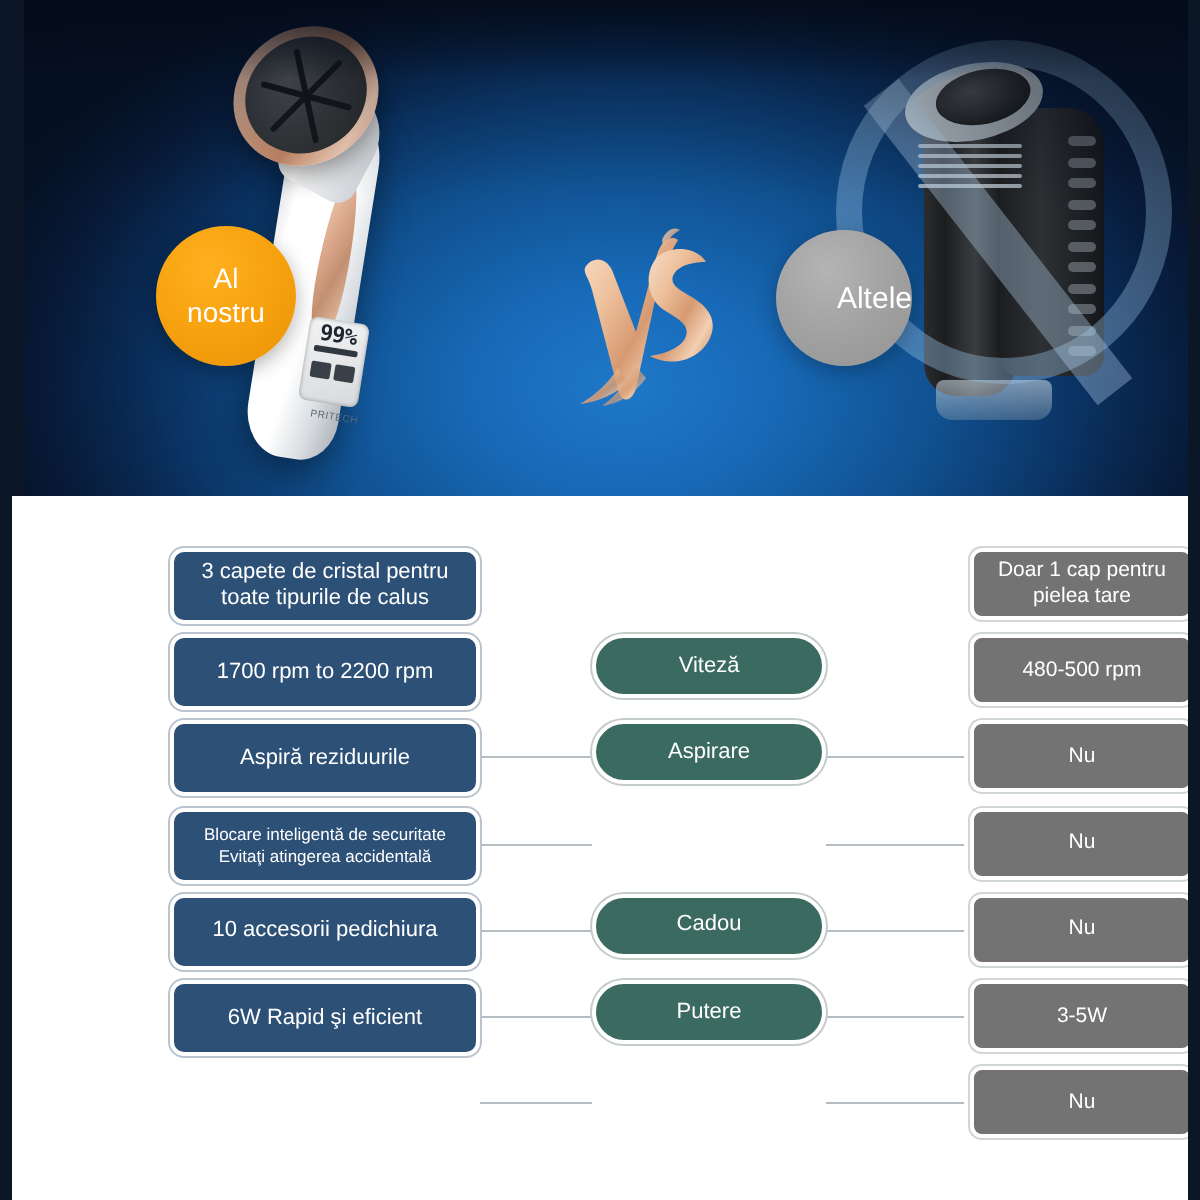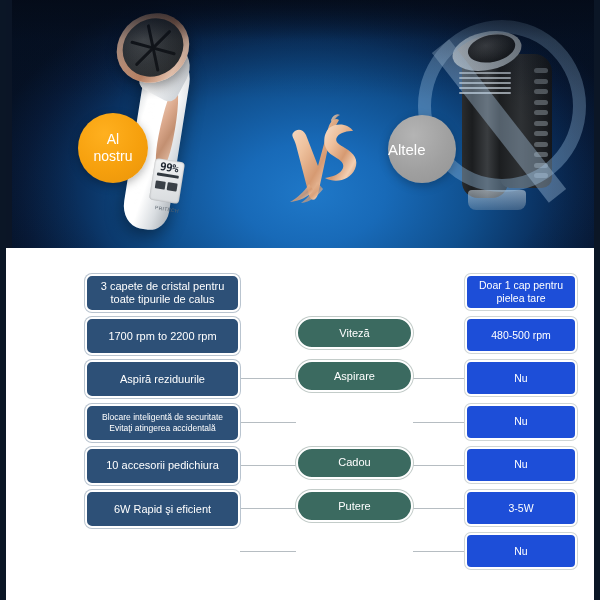--- a/index.html
+++ b/index.html
@@ -260,21 +260,21 @@
     width: 58px; height: 20px;
     background: linear-gradient(to bottom, rgba(200,212,222,0.6), rgba(150,165,178,0.35));
     border-radius: 4px 4px 8px 8px;
   }
   .badge-other {
     position: absolute;
     left: 376px; top: 115px;
     width: 68px; height: 68px;
     border-radius: 50%;
     background: radial-gradient(circle at 38% 30%, #b4b4b4 0%, #a0a0a0 55%, #939393 100%);
-    display: flex; align-items: center; justify-content: flex-start;
+    display: flex; align-items: center; justify-content: flex-end;
     color: #ffffff;
     font-size: 15px;
     z-index: 7;
     box-shadow: 0 3px 10px rgba(0,0,0,0.25);
   }
 
   
   .panel {
     position: absolute;
     left: 6px; top: 248px;
@@ -328,24 +328,24 @@
     border-radius: 18px;
     box-shadow: 0 0 0 1px #c3ccc9;
     font-size: 11px;
     line-height: 13px;
     padding: 0 4px;
   }
   .cell-feature.small { font-size: 9px; }
 
   
   .cell-others {
-    left: 422px;
+    left: 442px;
     width: 112px;
     height: 36px;
-    background: #1d4ed8;
+    background: #737373;
     border-radius: 6px;
     box-shadow: 0 0 0 1px #d0d6d5;
     font-size: 10.5px;
     line-height: 13px;
     padding: 0 4px;
   }
 
   .connector-left {
     position: absolute;
     left: 197px;

